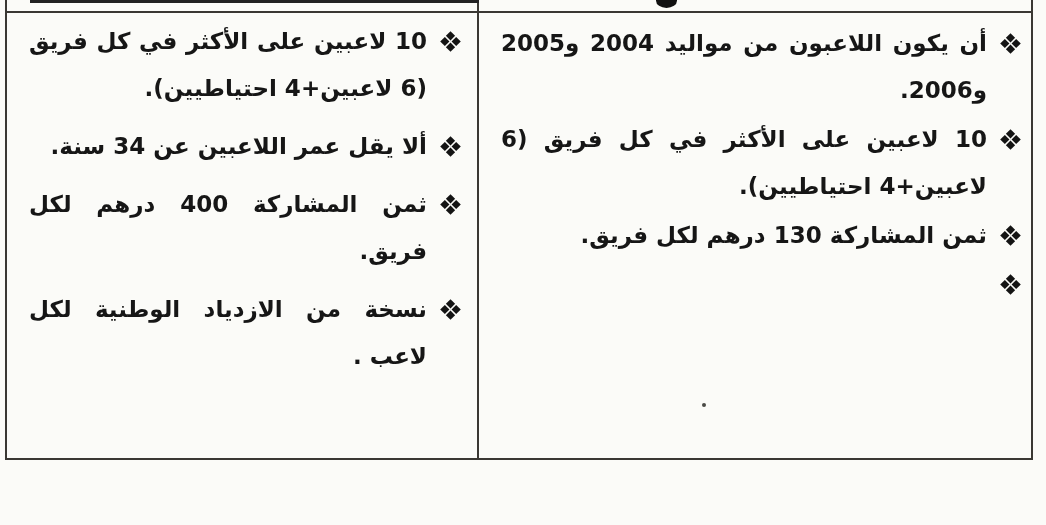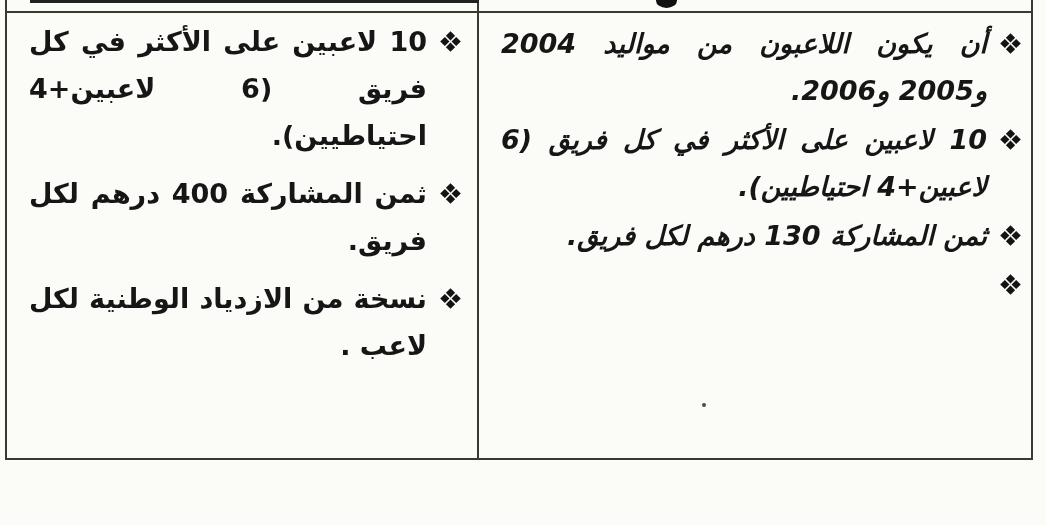--- a/index.html
+++ b/index.html
@@ -23,28 +23,28 @@
   .remnant-streak { position: absolute; left: 30px; top: 0; width: 449px; height: 3px; background: #222; }
   .remnant-blob   { position: absolute; left: 656px; top: 0; width: 21px; height: 8px; background: #111;
                     border-radius: 0 0 55% 55% / 0 0 100% 100%; }
   .speck { position: absolute; width: 4px; height: 4px; border-radius: 50%; background: #4a4a46; }
   .speck-1 { left: 702px; top: 403px; }
   
   .col {
     position: absolute;
     direction: rtl;
     font-weight: bold;
-    font-size: 27px;
+    font-size: 23px;
     line-height: 47px;
     text-align: justify;
   }
   .col-first  { left: 481px; top: 13px; width: 550px; padding: 7px 8px 0 20px; box-sizing: border-box; }
   .col-second { left: 7px;   top: 13px; width: 470px; padding: 5px 14px 0 22px; box-sizing: border-box; }
   .item { position: relative; padding-right: 36px; }
-  .col-first  .item { margin-bottom: 2px; font-style: italic; }
+  .col-first  .item { margin-bottom: 2px; }
   .col-second .item { margin-bottom: 11px; }
   .bullet {
     position: absolute;
     right: 2px;
     top: 13px;
     width: 21px;
     height: 21px;
     line-height: 0;
   }
   .bullet svg { display: block; }
@@ -134,20 +134,33 @@
           <path d="M10 0.2 L14.4 4.6 L10 9 L5.6 4.6 Z"></path>
           <path d="M4.6 5.6 L9 10 L4.6 14.4 L0.2 10 Z"></path>
           <path d="M15.4 5.6 L19.8 10 L15.4 14.4 L11 10 Z"></path>
           <path d="M10 11 L14.4 15.4 L10 19.8 L5.6 15.4 Z"></path>
         </g>
           </svg>
       </span>
       <span class="item-text">10 لاعبين على الأكثر في كل فريق (6 لاعبين+4 احتياطيين).</span>
     </div>
 
+    <div class="item">
+      <span class="bullet">
+        <svg width="21" height="21" viewBox="0 0 20 20">
+            <g fill="#141414">
+          <path d="M10 0.2 L14.4 4.6 L10 9 L5.6 4.6 Z"></path>
+          <path d="M4.6 5.6 L9 10 L4.6 14.4 L0.2 10 Z"></path>
+          <path d="M15.4 5.6 L19.8 10 L15.4 14.4 L11 10 Z"></path>
+          <path d="M10 11 L14.4 15.4 L10 19.8 L5.6 15.4 Z"></path>
+        </g>
+          </svg>
+      </span>
+      <span class="item-text">ألا يقل عمر اللاعبين عن 34 سنة.</span>
+    </div>
 
     <div class="item">
       <span class="bullet">
         <svg width="21" height="21" viewBox="0 0 20 20">
             <g fill="#141414">
           <path d="M10 0.2 L14.4 4.6 L10 9 L5.6 4.6 Z"></path>
           <path d="M4.6 5.6 L9 10 L4.6 14.4 L0.2 10 Z"></path>
           <path d="M15.4 5.6 L19.8 10 L15.4 14.4 L11 10 Z"></path>
           <path d="M10 11 L14.4 15.4 L10 19.8 L5.6 15.4 Z"></path>
         </g>

